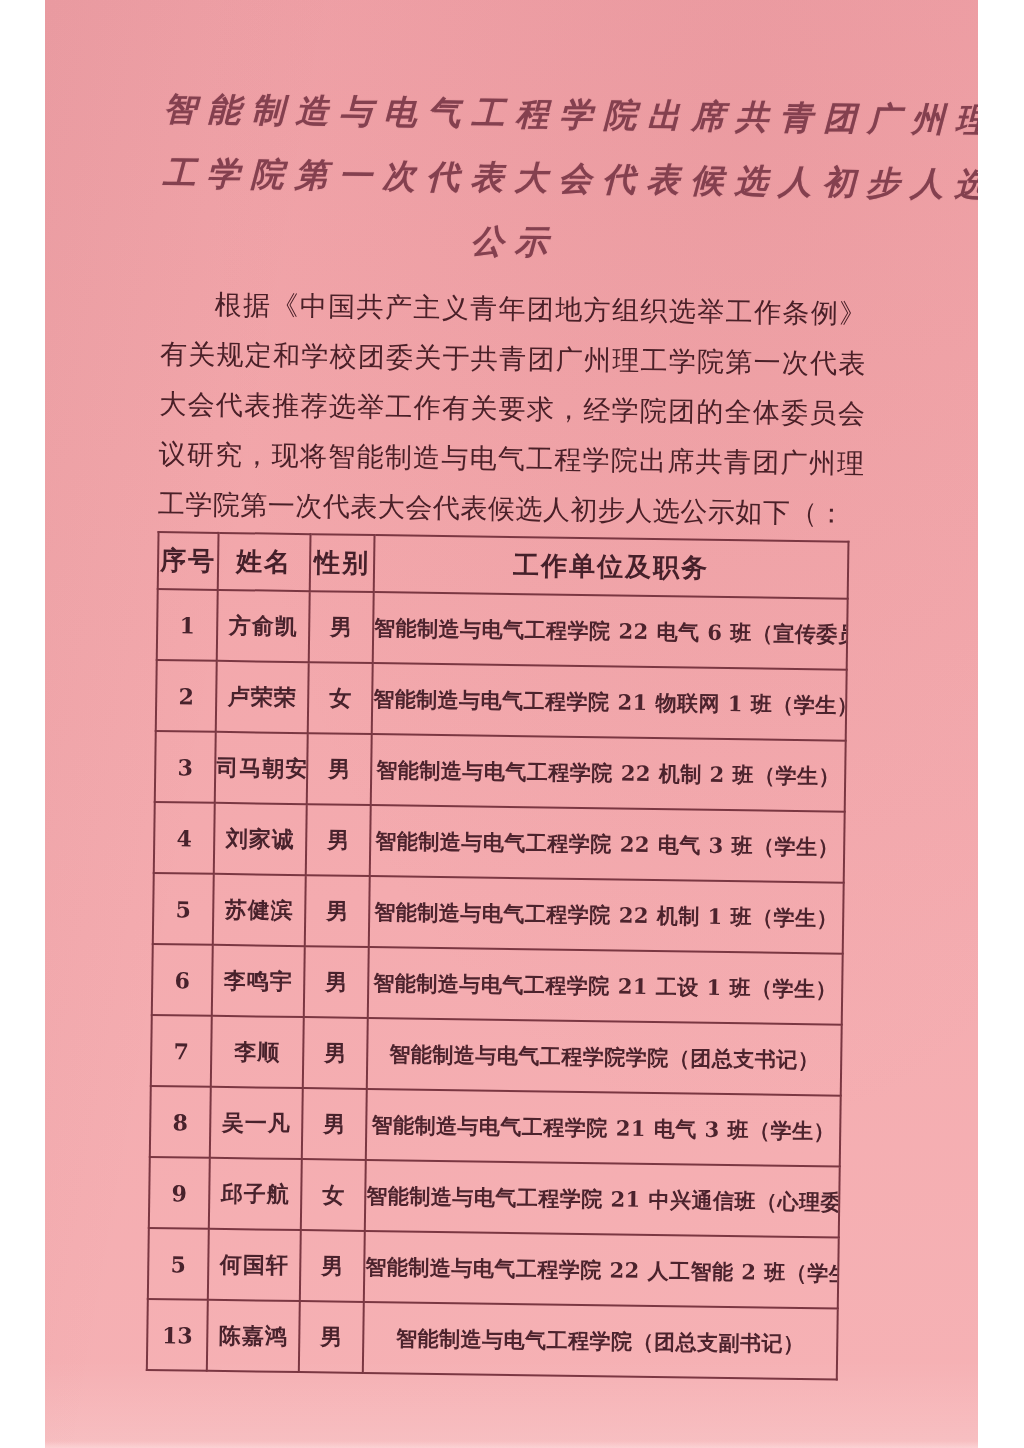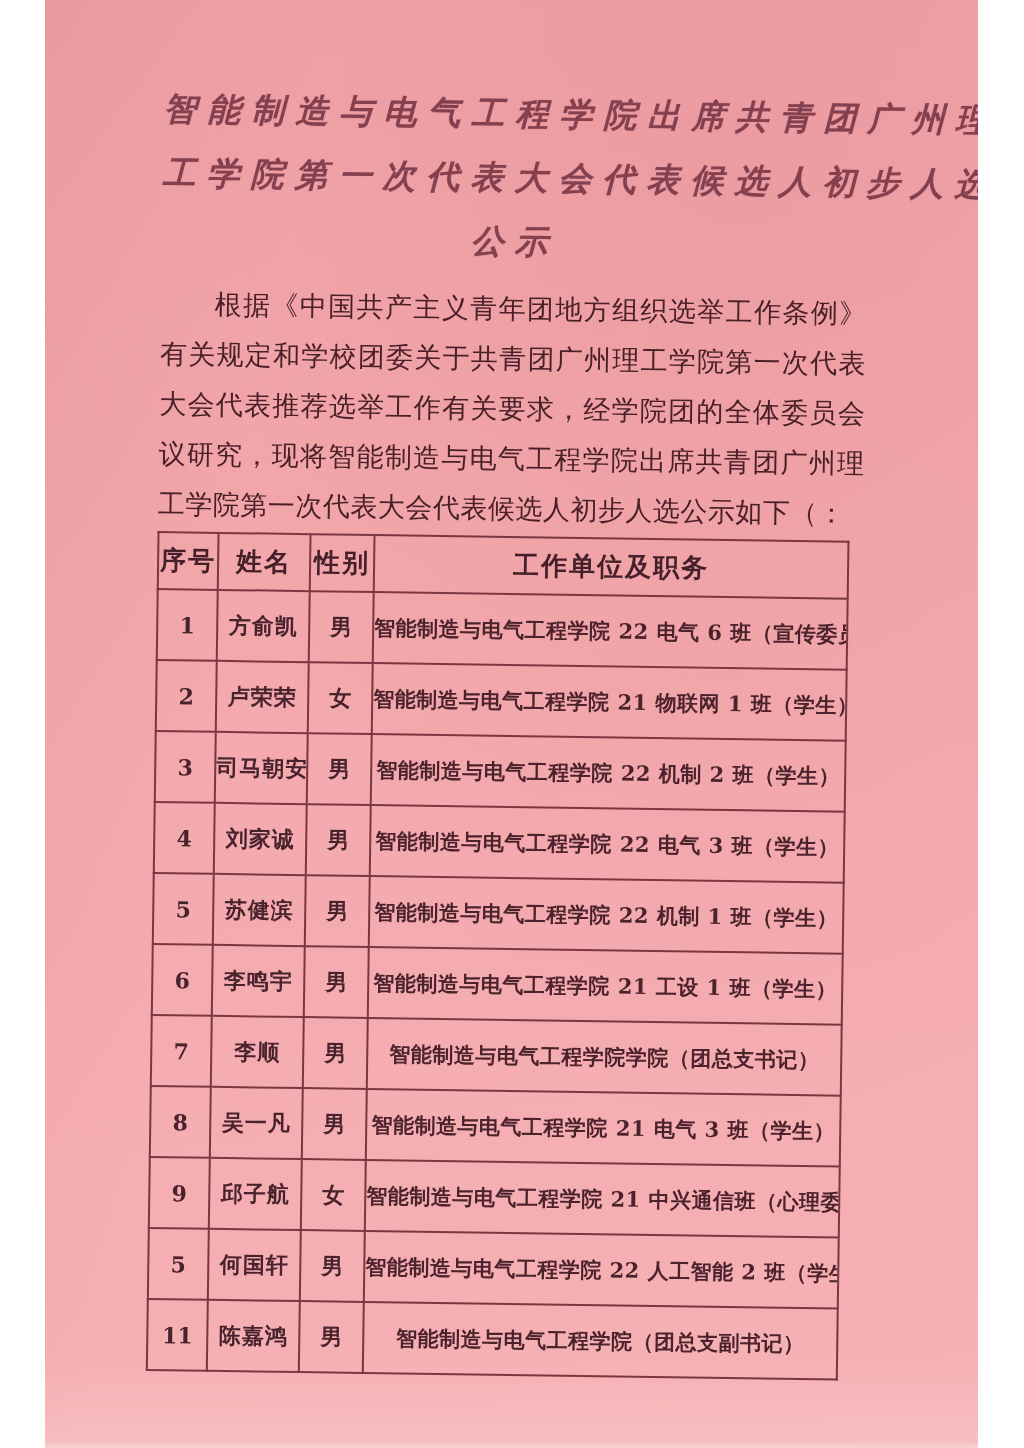--- a/index.html
+++ b/index.html
@@ -203,21 +203,21 @@
   </tr>
 
   <tr>
     <td class="cell-idx">5</td>
     <td class="cell-name">何国轩</td>
     <td class="cell-gender">男</td>
     <td class="cell-unit">智能制造与电气工程学院 22 人工智能 2 班（学生）</td>
   </tr>
 
   <tr>
-    <td class="cell-idx">11</td>
+    <td class="cell-idx">13</td>
     <td class="cell-name">陈嘉鸿</td>
     <td class="cell-gender">男</td>
     <td class="cell-unit">智能制造与电气工程学院（团总支副书记）</td>
   </tr>
 </tbody>
       </table>
 
     </div>
     <div class="paper-edge-bottom"></div>
   </div>

